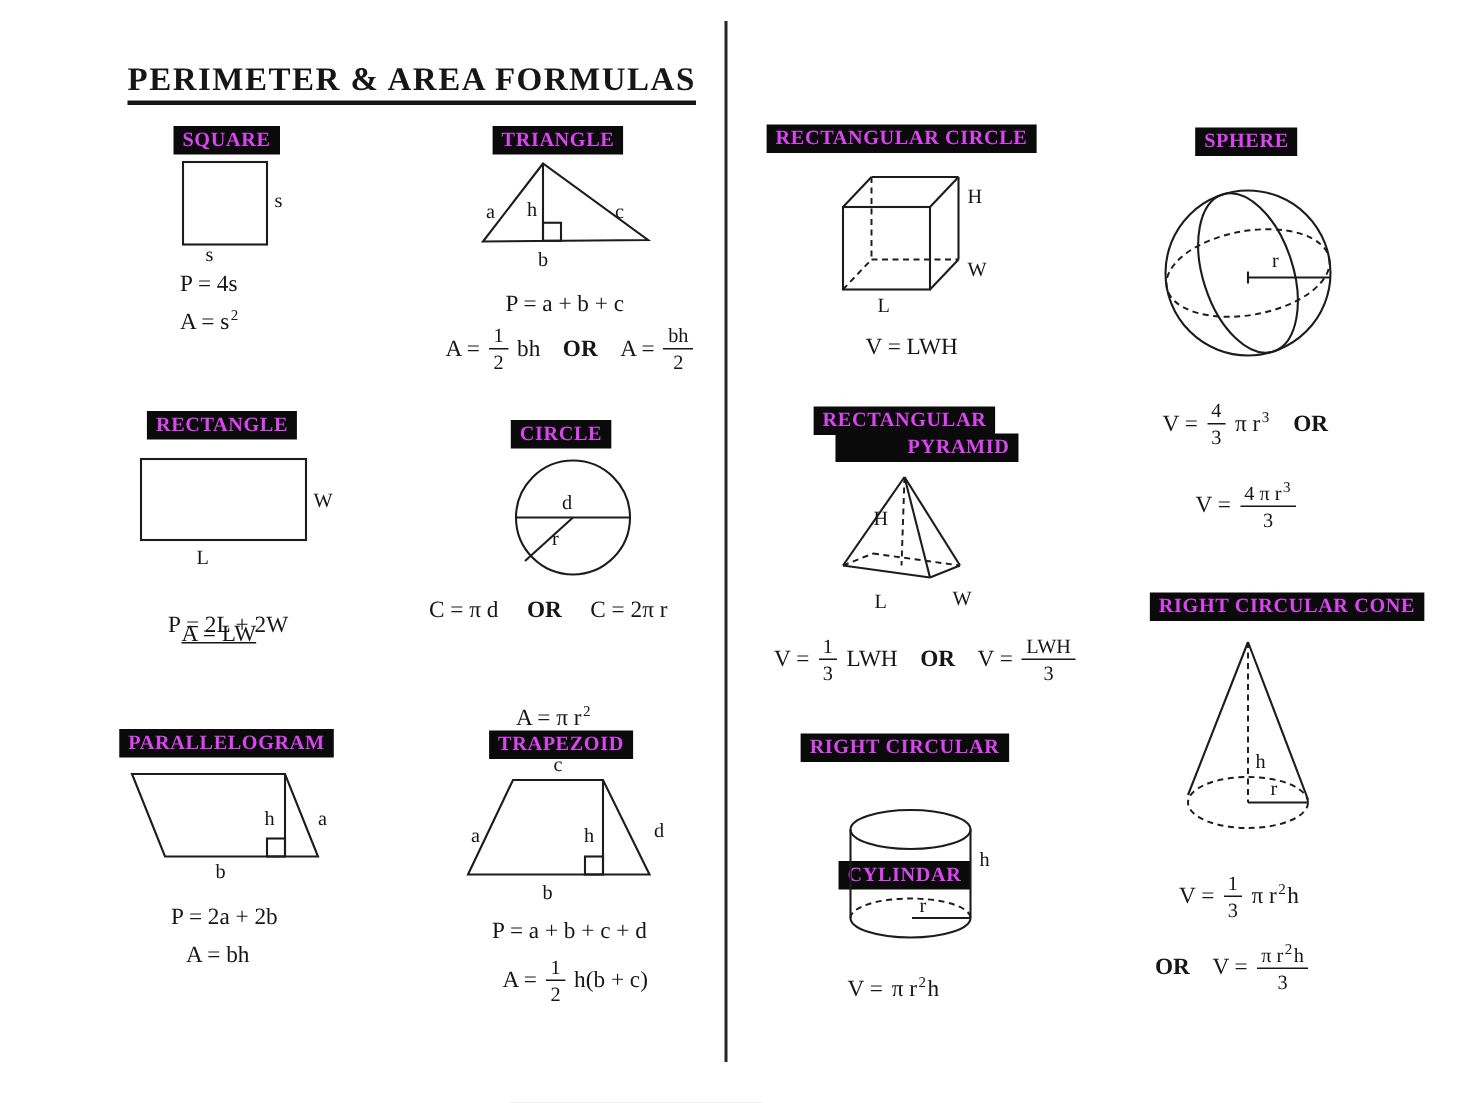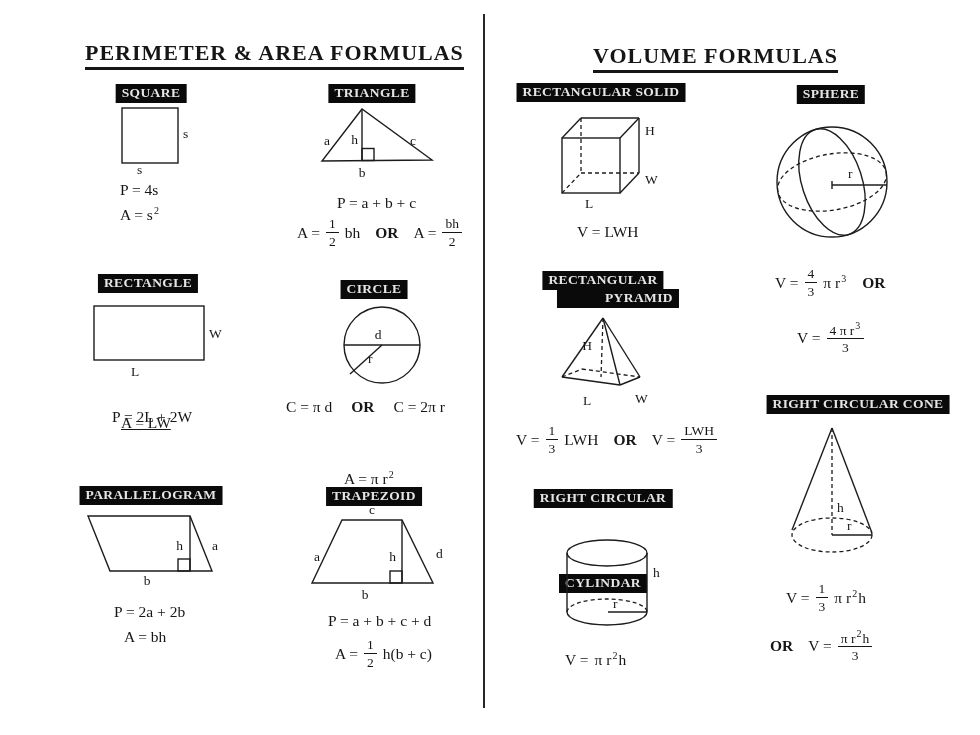--- a/index.html
+++ b/index.html
@@ -1,25 +1,25 @@
 <!DOCTYPE html>
 <html><head>
 <meta charset="utf-8">
 <style>
   html,body { margin:0; padding:0; background:#e8e8e8; }
   .page {
     position:relative; width:980px; height:735px; background:#ffffff;
     font-family:"Liberation Serif", serif; color:#161616; overflow:hidden;
   }
-  .title { position:absolute; font-weight:bold; font-size:22px;
+  .title { position:absolute; text-align:center; font-weight:bold; font-size:22px;
            letter-spacing:1px; white-space:nowrap; }
   .title .u { display:inline-block; border-bottom:3px solid #161616; padding-bottom:1px; }
   .shape-label {
     position:absolute; transform:translateX(-50%);
-    background:#0a0a0a; color:#e5e5e5; font-weight:bold; font-size:13.5px;
+    background:#0a0a0a; color:#d946ef; font-weight:bold; font-size:13.5px;
     letter-spacing:0.4px; padding:1px 6px 2px; white-space:nowrap;
   }
   .formula { position:absolute; font-size:15.5px; white-space:pre; }
   .frow { position:absolute; display:flex; align-items:center; gap:6px;
           font-size:15.5px; white-space:pre; }
   .frac { display:inline-flex; flex-direction:column; align-items:center;
           font-size:13.5px; line-height:1.15; }
   .frac .num { border-bottom:1.3px solid #161616; padding:0 3px; text-align:center; }
   .frac .den { padding-top:1px; }
   .or { font-weight:bold; margin:0 9px; }
@@ -29,21 +29,20 @@
   .shape { fill:none; stroke:#1c1c1c; stroke-width:1.4; }
   .dash  { fill:none; stroke:#1c1c1c; stroke-width:1.3; stroke-dasharray:4 3; }
   .divider { position:absolute; left:483px; top:14px; width:2px; height:694px; background:#262626; }
 </style>
 </head>
 <body>
 
 <div class="page">
 
   <div class="title" style="left:85px; top:40px; width:358px;"><span class="u">PERIMETER &amp; AREA FORMULAS</span></div>
-  <div class="title" style="left:593px; top:43px; width:252px;"><span class="u">VOLUME FORMULAS</span></div>
 
   <div class="divider"></div>
 
   <div>
     <div class="shape-label" style="left:151px; top:84px;">SQUARE</div>
     <svg class="diagram" style="left:110px; top:100px;" width="100" height="84">
       <rect class="shape" x="12" y="8" width="56" height="55"></rect>
       <text x="73" y="38">s</text>
       <text x="27" y="74">s</text>
     </svg>
@@ -129,21 +128,21 @@
     </svg>
     <div class="formula" style="left:328px; top:612px;">P = a + b + c + d</div>
     <div class="frow" style="left:335px; top:637px;">
       <span>A =</span>
       <span class="frac"><span class="num">1</span><span class="den">2</span></span>
       <span>h(b + c)</span>
     </div>
   </div>
 
   <div>
-    <div class="shape-label" style="left:601px; top:83px;">RECTANGULAR SOLID</div>
+    <div class="shape-label" style="left:601px; top:83px;">RECTANGULAR CIRCLE</div>
     <svg class="diagram" style="left:545px; top:105px;" width="125" height="112">
       <rect class="shape" x="17" y="33" width="58" height="55"></rect>
       <line class="shape" x1="17" y1="33" x2="36" y2="13"></line>
       <line class="shape" x1="75" y1="33" x2="94" y2="13"></line>
       <line class="shape" x1="36" y1="13" x2="94" y2="13"></line>
       <line class="shape" x1="94" y1="13" x2="94" y2="68"></line>
       <line class="shape" x1="75" y1="88" x2="94" y2="68"></line>
       <line class="dash" x1="36" y1="13" x2="36" y2="68"></line>
       <line class="dash" x1="36" y1="68" x2="94" y2="68"></line>
       <line class="dash" x1="17" y1="88" x2="36" y2="68"></line>

